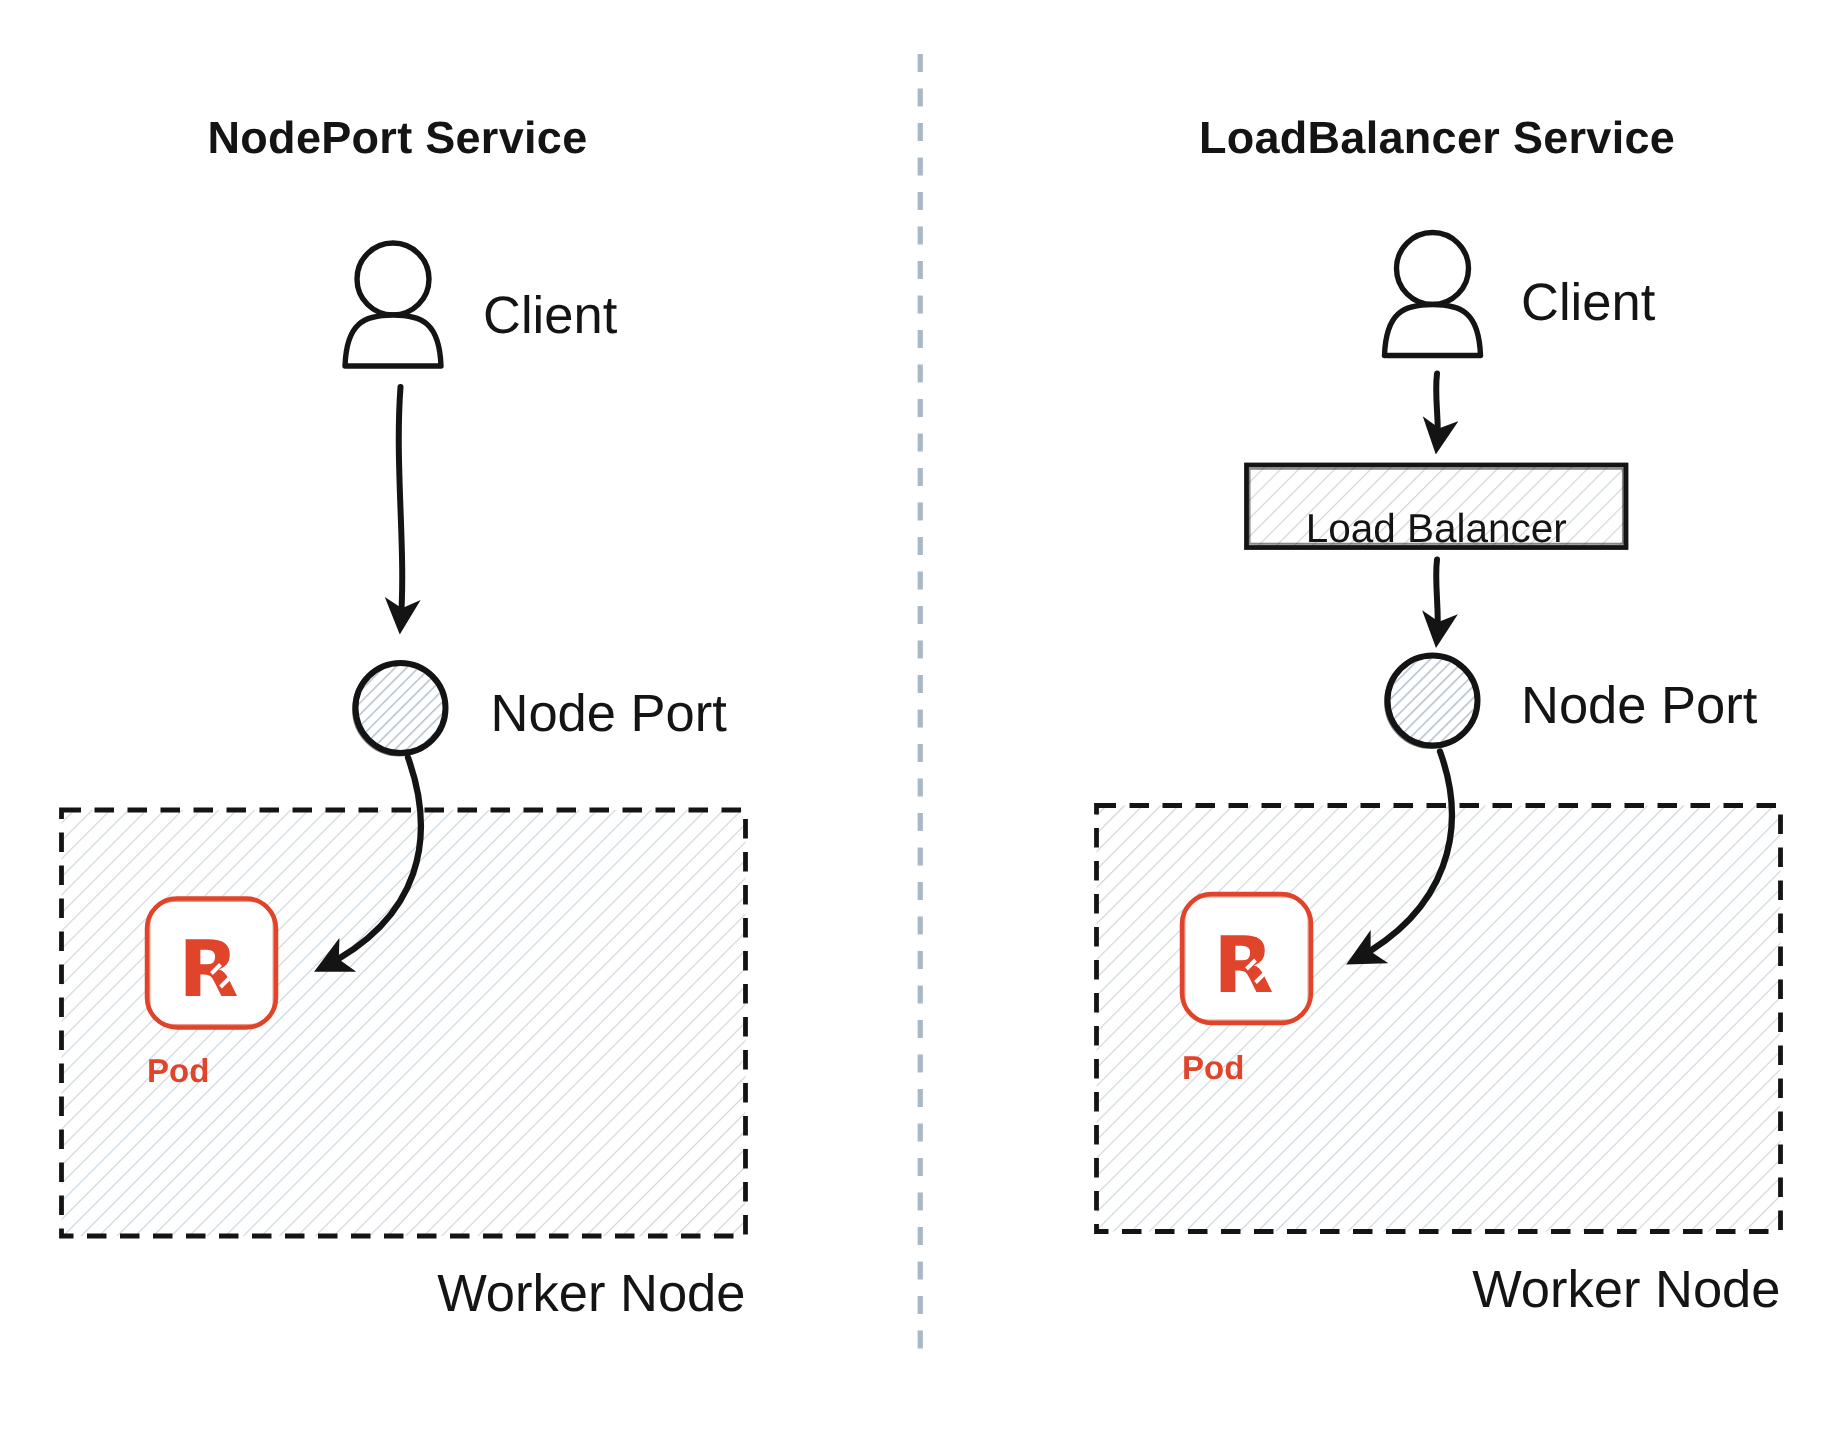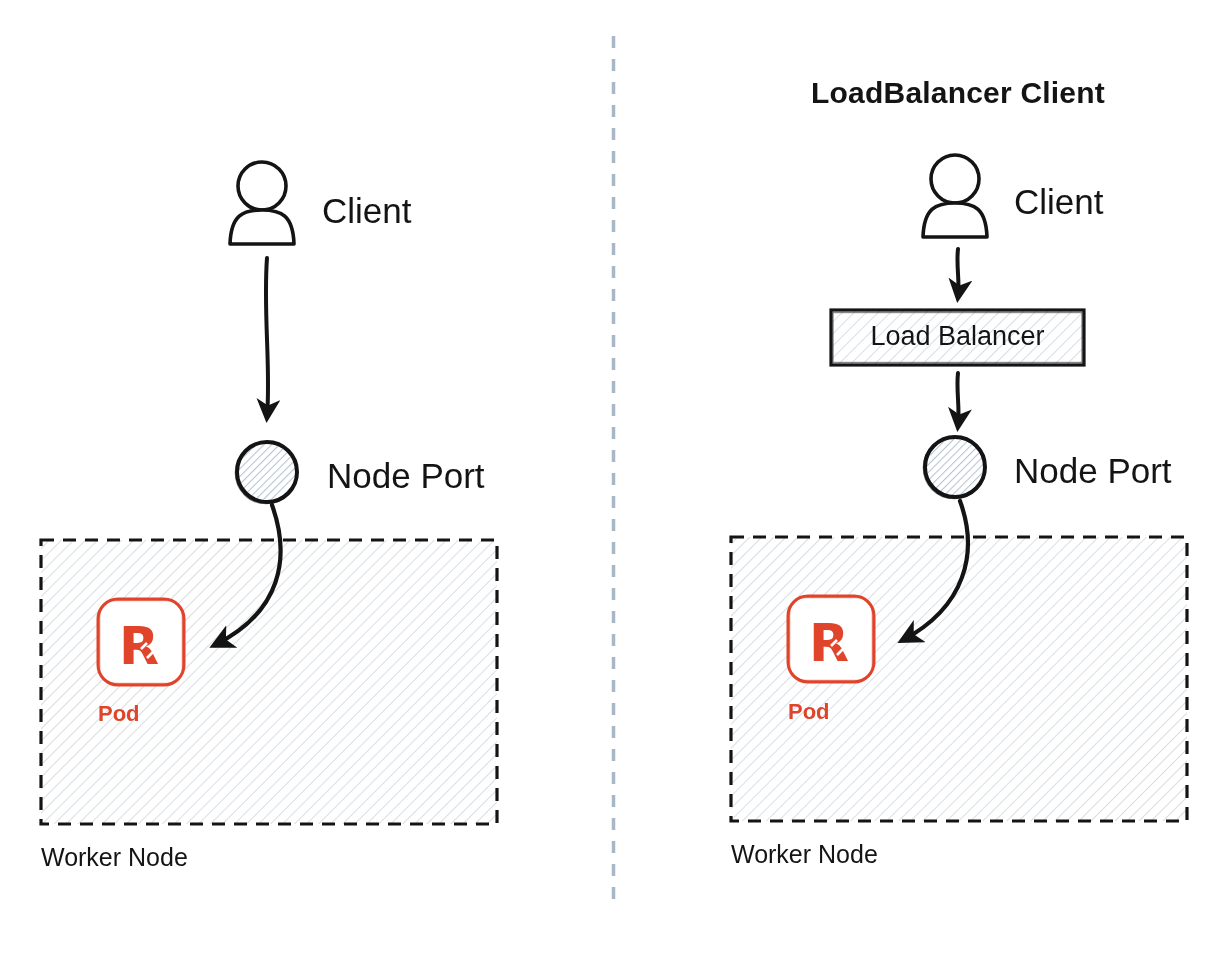--- a/index.html
+++ b/index.html
@@ -37,23 +37,23 @@
   .lb-label {
     font-size: 27px;
     font-weight: 500;
     text-align: center;
   }
   .pod-label {
     font-size: 22px;
     font-weight: 600;
   }
   .worker-label {
-    font-size: 25px;
+    font-size: 35px;
     font-weight: 500;
-    text-align: left;
+    text-align: right;
   }
 </style>
 </head>
 <body>
 
 <div class="canvas">
 
   <svg class="layer" width="1226" height="956" viewBox="0 0 1226 956">
     <defs>
       <pattern id="hatchCircle" width="5.5" height="5.5" patternUnits="userSpaceOnUse" patternTransform="rotate(45)">
@@ -136,28 +136,29 @@
 
     <g>
       <rect x="788" y="596" width="86" height="86" rx="20" fill="#ffffff" stroke="#e0442a" stroke-width="3"></rect>
       <rect x="789.5" y="597.5" width="83" height="83" rx="16" fill="none" stroke="#e0442a" stroke-width="1.6" opacity="0.55"></rect>
       <text x="829" y="661" text-anchor="middle" font-family="DejaVu Sans, sans-serif" font-size="52" font-weight="800" fill="#e0442a">R</text>
       <line x1="831" y1="646" x2="837" y2="640" stroke="#ffffff" stroke-width="2.6"></line>
       <line x1="837" y1="655" x2="843" y2="649" stroke="#ffffff" stroke-width="2.6"></line>
     </g>
   </svg>
 
+  <div class="label title" style="left:40px; top:76px; width:450px;">NodePort Service</div>
 
-  <div class="label title" style="left:733px; top:76px; width:450px;">LoadBalancer Client</div>
+  <div class="label title" style="left:733px; top:76px; width:450px;">LoadBalancer Service</div>
 
   <div class="label side-label" style="left:322px; top:191px;">Client</div>
 
   <div class="label side-label" style="left:1014px; top:182px;">Client</div>
 
-  <div class="label lb-label" style="left:831px; top:321px; width:253px;">Load Balancer</div>
+  <div class="label lb-label" style="left:831px; top:337px; width:253px;">Load Balancer</div>
 
   <div class="label side-label" style="left:327px; top:456px;">Node Port</div>
 
   <div class="label side-label" style="left:1014px; top:451px;">Node Port</div>
 
   <div class="label pod-label" style="left:98px; top:701px; width:86px; color:#e0442a;">Pod</div>
 
   <div class="label pod-label" style="left:788px; top:699px; width:86px; color:#e0442a;">Pod</div>
 
   <div class="label worker-label" style="left:41px; top:843px; width:456px;">Worker Node</div>

